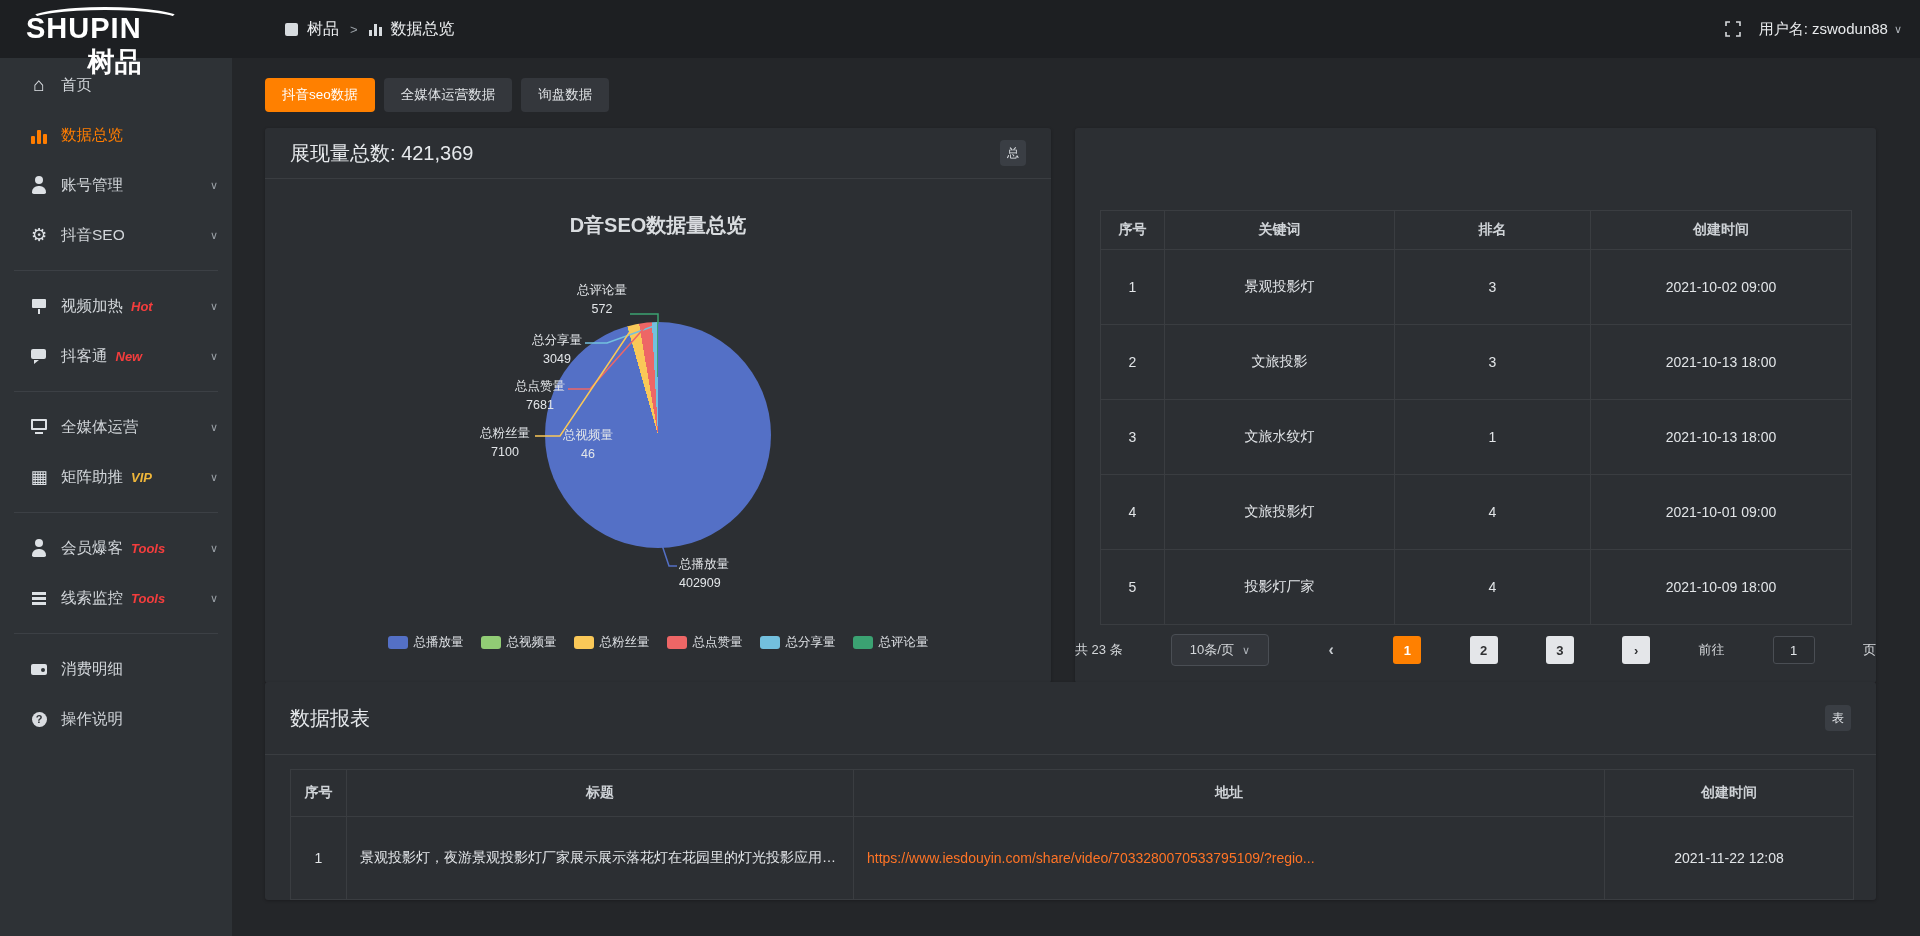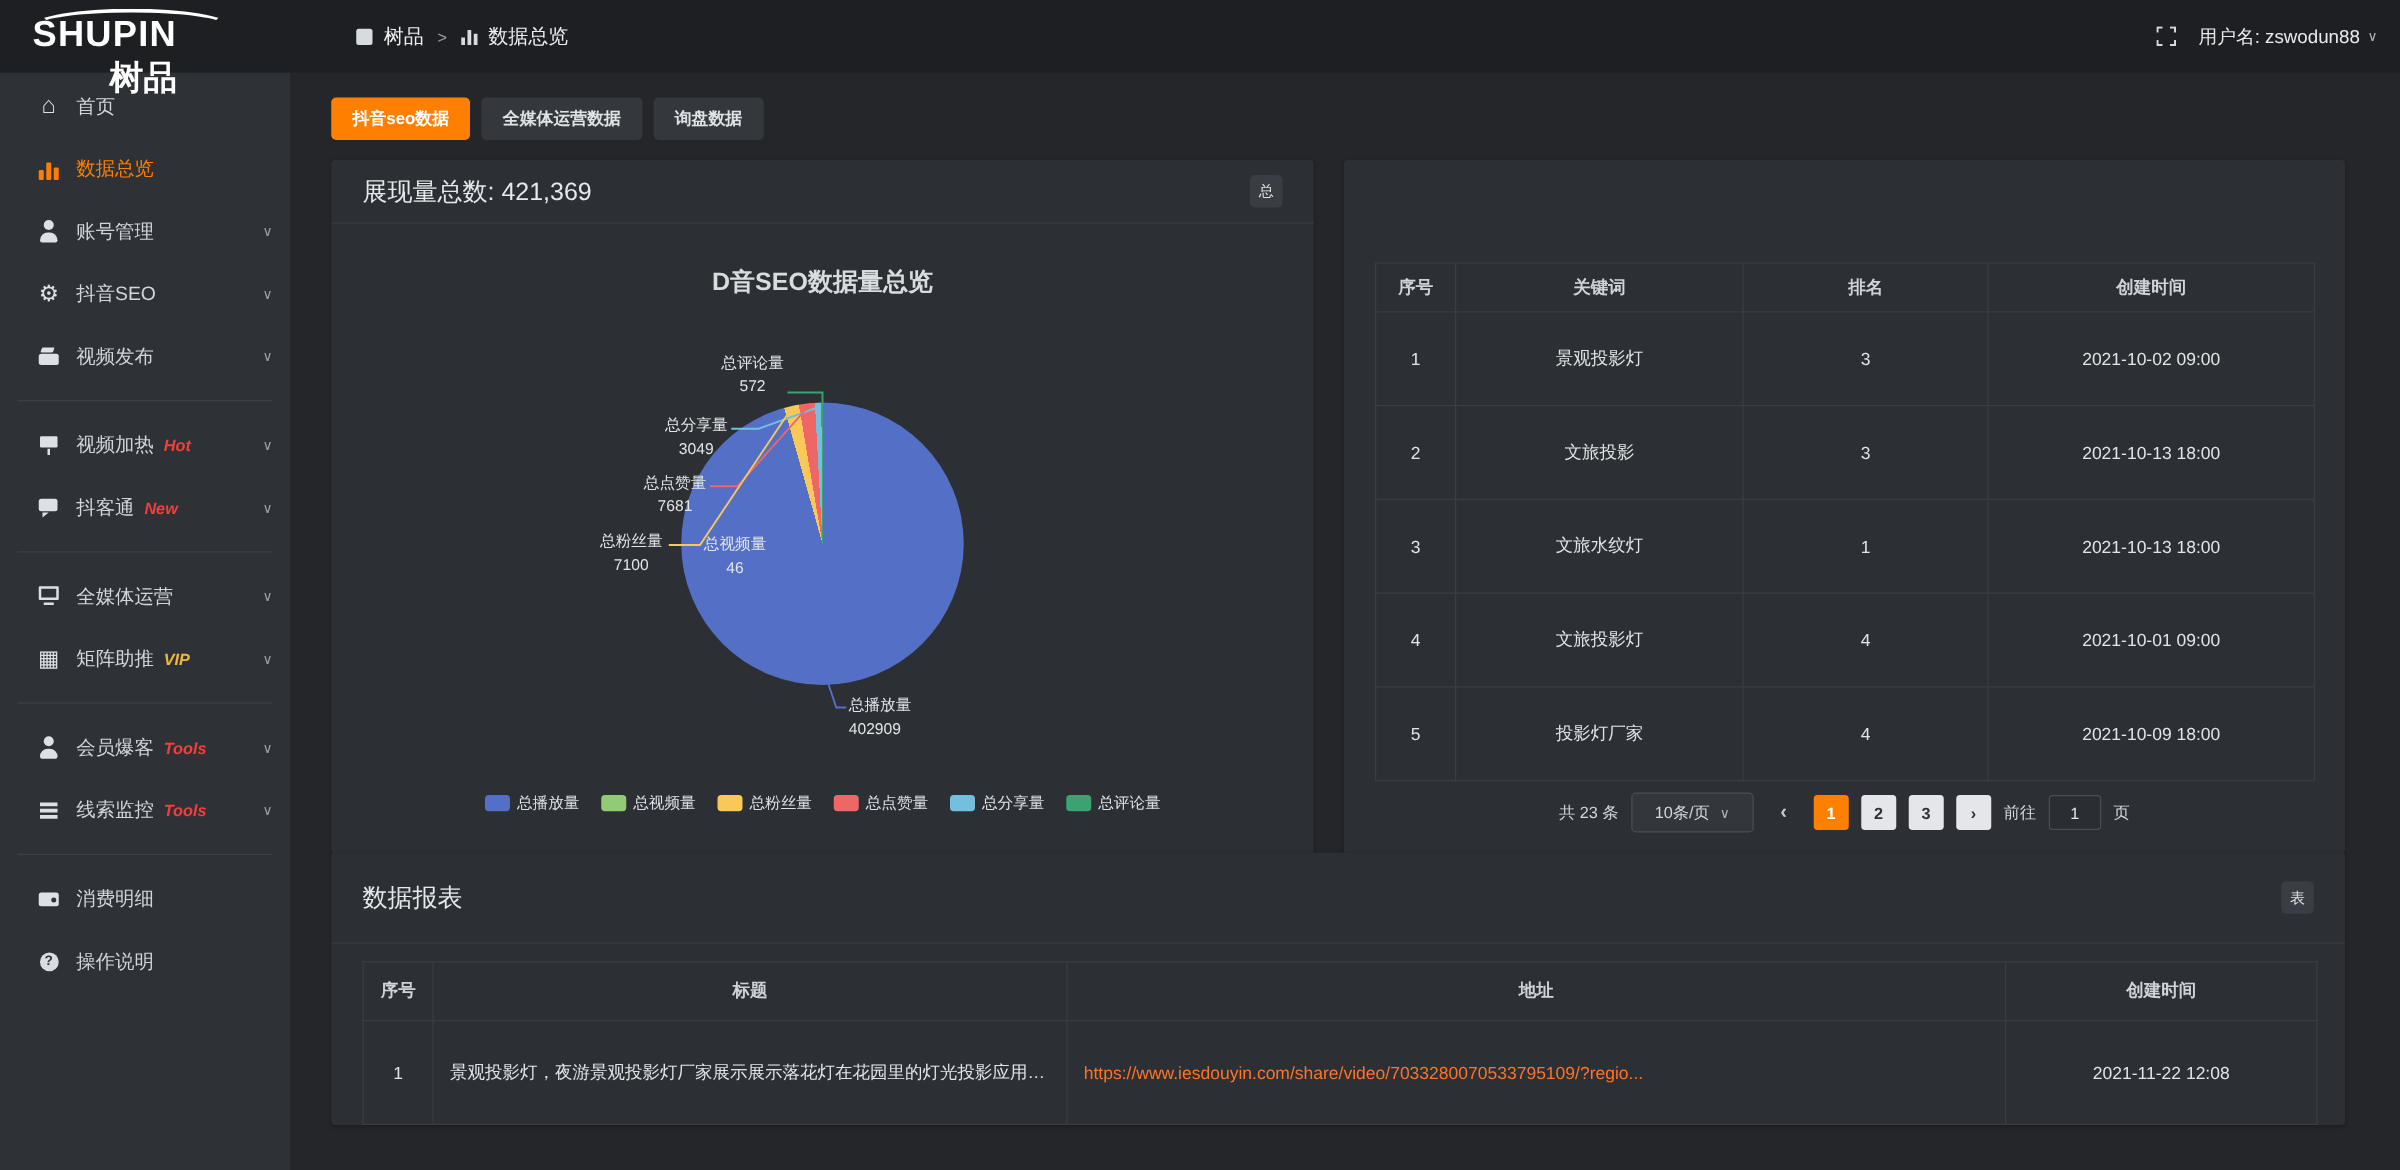--- a/index.html
+++ b/index.html
@@ -57,21 +57,21 @@
   .icn-grid{font-size:18px;line-height:18px;}
   .icn-sliders::before{content:"";position:absolute;left:2px;right:2px;top:3px;height:2.5px;background:currentColor;box-shadow:0 5px 0 currentColor,0 10px 0 currentColor;}
   .icn-wallet::before{content:"";position:absolute;top:4px;left:1px;width:16px;height:11px;background:currentColor;border-radius:2px;}
   .icn-wallet::after{content:"";position:absolute;top:8px;right:3px;width:4px;height:4px;border-radius:50%;background:#2e3236;}
   .icn-question::before{content:"?";width:15px;height:15px;border-radius:50%;background:#d9dce0;color:#2e3236;font-size:11px;font-weight:bold;display:flex;align-items:center;justify-content:center;}
 
   
   .main{position:absolute;left:232px;top:58px;right:0;bottom:0;background:#242629;}
   .tabs{position:absolute;left:33px;top:20px;display:flex;gap:9px;}
   .tab-btn{height:34px;padding:0 17px;border-radius:4px;background:#34373c;color:#e0e3e6;
-           font-size:13.5px;font-weight:bold;display:flex;align-items:center;cursor:pointer;border:none;}
+           font-size:13.5px;font-weight:normal;display:flex;align-items:center;cursor:pointer;border:none;}
   .tab-btn.active{background:#ff8000;color:#fff;}
 
   .card{position:absolute;background:#2c2f33;border-radius:3px;overflow:hidden;box-shadow:0 1px 3px rgba(0,0,0,.25);}
   .card-head{display:flex;align-items:center;justify-content:space-between;padding:0 25px;height:50px;border-bottom:1px solid #3a3d41;}
   .card-title{font-size:20px;color:#e6e9ec;}
   .corner-badge{width:26px;height:26px;border-radius:4px;background:#3a3e44;color:#dfe2e6;font-size:12px;
                 display:flex;align-items:center;justify-content:center;cursor:pointer;}
 
   
   .card-overview{left:33px;top:70px;width:786px;height:555px;}
@@ -89,21 +89,21 @@
   .legend-item{display:flex;align-items:center;gap:6px;font-size:12.5px;color:#dfe2e6;cursor:pointer;}
   .lg-swatch{width:20px;height:13px;border-radius:3px;display:inline-block;}
 
   
   .card-ranking{left:843px;top:70px;width:801px;height:555px;}
   .rk-table{position:absolute;left:25px;top:82px;border-collapse:collapse;table-layout:fixed;width:751px;}
   .rk-table th,.rk-table td{border:1px solid #3a3d41;text-align:center;font-size:14px;}
   .rk-table th{height:36px;color:#cfd3d7;font-weight:bold;}
   .rk-table td{height:72px;color:#e2e5e8;}
 
-  .pager{position:absolute;left:0;right:0;top:506px;display:flex;align-items:center;justify-content:center;gap:10px;font-size:13px;color:#d4d7da;}
+  .pager{position:absolute;left:0;right:0;top:506px;display:flex;align-items:center;justify-content:space-between;gap:10px;font-size:13px;color:#d4d7da;}
   .pager-select{width:96px;height:30px;border:1px solid #4a4e54;border-radius:4px;background:#33363b;
                 display:flex;align-items:center;justify-content:center;gap:8px;cursor:pointer;}
   .page-btn{min-width:28px;height:28px;padding:0 4px;border-radius:3px;background:#e4e6e9;color:#303133;
             font-size:13px;font-weight:bold;display:flex;align-items:center;justify-content:center;cursor:pointer;border:none;box-sizing:border-box;}
   .page-btn.active{background:#ff8000;color:#fff;}
   .page-prev{background:none;color:#c9cdd1;font-size:16px;}
   .goto-input{width:42px;height:28px;border:1px solid #4a4e54;border-radius:3px;background:#2a2d31;
               color:#e2e5e8;text-align:center;font-size:13px;box-sizing:border-box;}
 
   
@@ -165,25 +165,20 @@
   <div class="side-item">
     <span class="icn icn-user"></span>
     <span class="si-label">账号管理</span>
     <span class="si-chevron"></span>
   </div>
   <div class="side-item">
     <span class="icn icn-gear">⚙</span>
     <span class="si-label">抖音SEO</span>
     <span class="si-chevron"></span>
   </div>
-  <div class="side-item">
-    <span class="icn icn-cam"></span>
-    <span class="si-label">视频发布</span>
-    <span class="si-chevron"></span>
-  </div>
   <div class="side-divider"></div>
   <div class="side-item">
     <span class="icn icn-screen"></span>
     <span class="si-label">视频加热</span>
     <span class="si-tag tag-red">Hot</span>
     <span class="si-chevron"></span>
   </div>
   <div class="side-item">
     <span class="icn icn-bubble"></span>
     <span class="si-label">抖客通</span>

